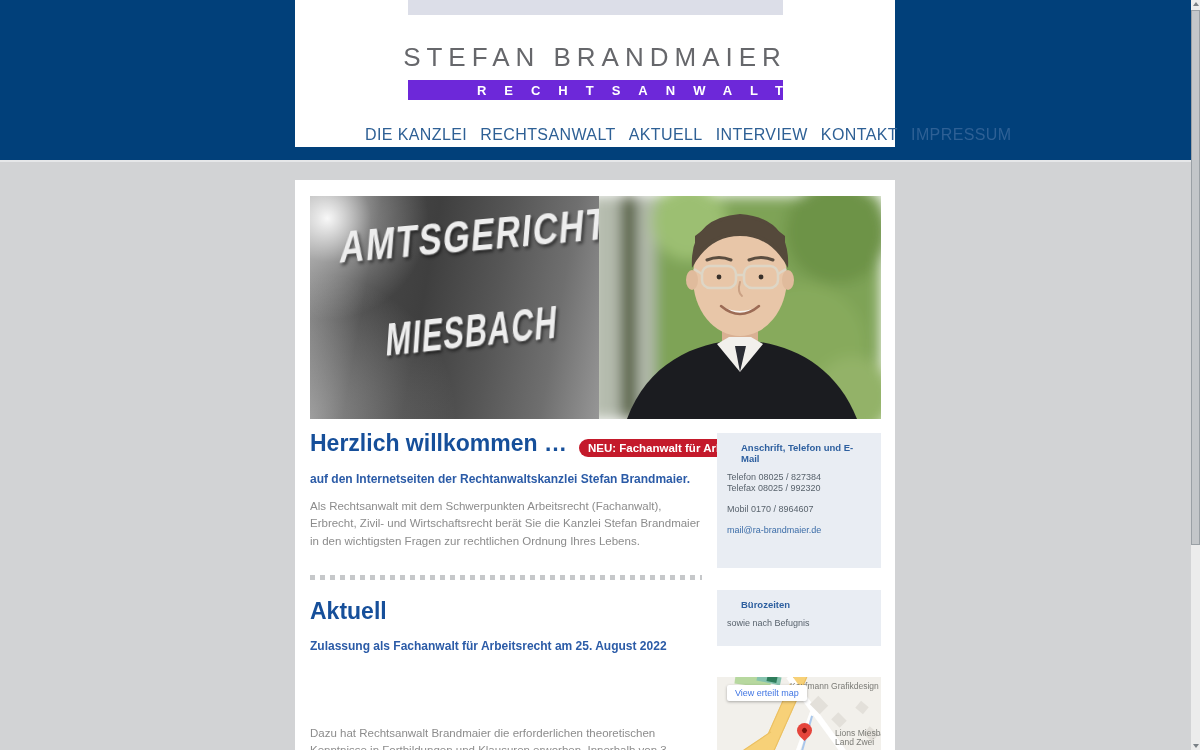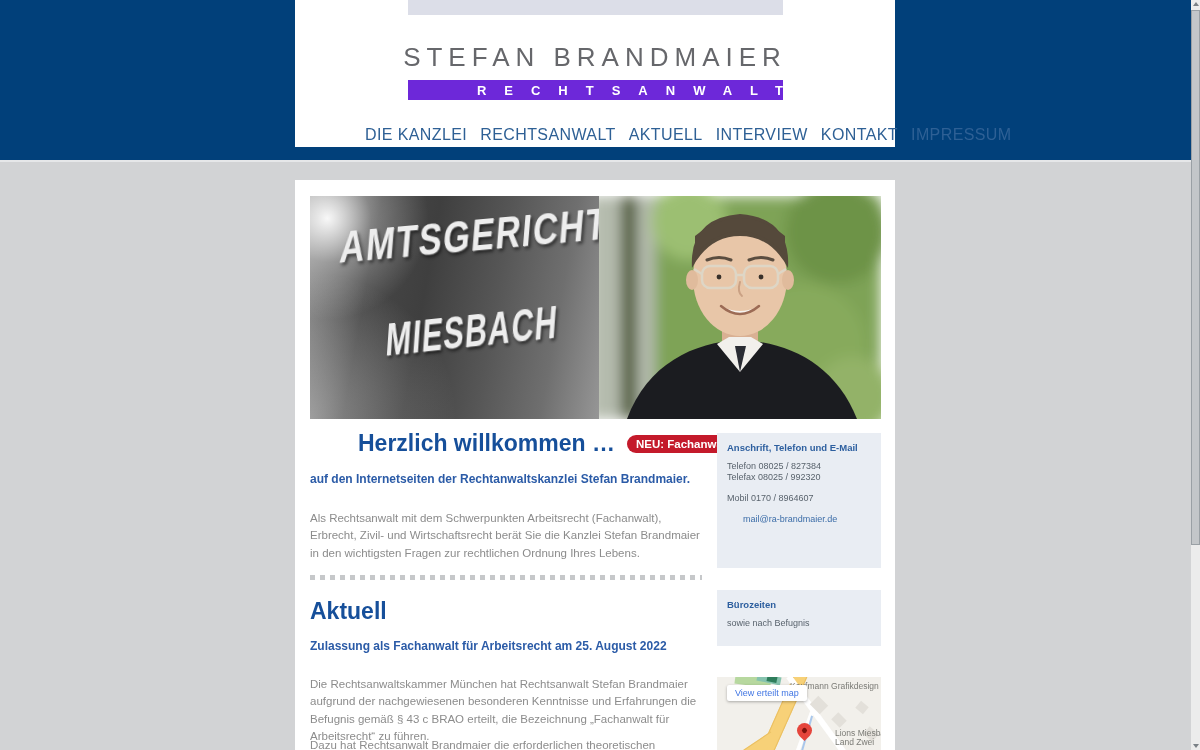--- a/index.html
+++ b/index.html
@@ -30,41 +30,41 @@
       linear-gradient(100deg, #8d8d8d 0%, #474747 22%, #3f3f3f 40%, #565656 62%, #6f6f6f 82%, #969696 100%);
   }
   .sign-line { position:absolute; color:#ededed; font-weight:bold; white-space:nowrap; transform-origin:left center;
     text-shadow:3px 3px 4px rgba(10,10,10,.6), 1px 1px 0 #b5b5b5; filter:blur(.6px); }
   .sign-line1 { left:30px; top:26px; font-size:44px; letter-spacing:2px; transform:scaleX(.78) rotate(-4deg) skewX(-10deg); }
   .sign-line2 { left:76px; top:116px; font-size:46px; letter-spacing:2px; transform:scaleX(.66) rotate(-4deg) skewX(-10deg); }
   .hero-right { position:relative; width:282px; height:223px; }
   .hero-right svg { display:block; }
 
   
-  .welcome-row { position:absolute; left:15px; top:250px; display:flex; align-items:center; gap:12px;margin-left:48px; }
+  .welcome-row { position:absolute; left:15px; top:250px; display:flex; align-items:flex-end; gap:12px; }
   h1.h-blue { color:#164f9a; font-size:23px; font-weight:bold; white-space:nowrap; }
   .badge { background:#c41a2b; color:#ffffff; font-size:11.5px; font-weight:bold; padding:3px 9px; border-radius:9px; white-space:nowrap; }
   .subhead { position:absolute; left:15px; color:#2b5ba7; font-size:12px; font-weight:bold; white-space:nowrap; }
   .subhead1 { top:292px; }
   .subhead2 { top:459px; }
-  .bodytext { position:absolute; left:15px; width:394px; color:#8c8c8c; font-size:11.5px; line-height:1.5;margin-top:12px; }
+  .bodytext { position:absolute; left:15px; width:394px; color:#8c8c8c; font-size:11.5px; line-height:1.5; }
   .body1 { top:318px; }
   .body2 { top:484px; }
   .body3 { top:545px; }
   .dots { position:absolute; left:15px; top:395px; width:392px; height:5px;
     background:repeating-linear-gradient(90deg, #c6c8ca 0 5px, transparent 5px 10px); }
   .aktuell-title { position:absolute; left:15px; top:418px; }
 
   
   .side-box { position:absolute; left:422px; width:164px; background:#e9edf3; padding:9px 10px; }
   .box-contact { top:253px; height:135px; }
   .box-hours { top:410px; height:56px; }
-  .box-title { color:#2d5f9f; font-size:9.5px; font-weight:bold; margin-bottom:8px; }
+  .box-title { color:#2d5f9f; font-size:9.5px; font-weight:bold; margin-bottom:8px;margin-left:14px; }
   .side-box p { color:#59636d; font-size:9px; line-height:11px; margin-bottom:10px; }
-  .email-link { display:block; color:#3c6da8; font-size:9px; text-decoration:none; cursor:pointer;margin-left:16px; }
+  .email-link { display:block; color:#3c6da8; font-size:9px; text-decoration:none; cursor:pointer; }
 
   
   .map { position:absolute; left:422px; top:497px; width:164px; height:73px; background:#f2f0eb; overflow:hidden; cursor:pointer; }
   .map-patch { position:absolute; }
   .p-green1 { left:18px; top:-2px; width:36px; height:11px; background:#b7d89f; transform:rotate(8deg); }
   .p-teal  { left:40px; top:-2px; width:24px; height:8px; background:#86c3ae; transform:rotate(12deg); }
   .p-dgreen{ left:50px; top:-1px; width:10px; height:6px; background:#2e7d5b; transform:rotate(12deg); }
   .road-yellow { position:absolute; left:58px; top:-14px; width:13px; height:112px; background:#f7d178; border-left:1px solid #eabf62; border-right:1px solid #eabf62; transform:rotate(24deg); }
   .road-yellow2 { position:absolute; left:22px; top:44px; width:12px; height:70px; background:#f7d178; border-left:1px solid #eabf62; transform:rotate(56deg); }
   .road-white1 { position:absolute; left:104px; top:-12px; width:6px; height:120px; background:#ffffff; transform:rotate(-36deg); }
@@ -171,21 +171,20 @@
       <h1 class="h-blue">Herzlich willkommen …</h1>
       <span class="badge">NEU: Fachanwalt für Arbeitsrecht</span>
     </div>
     <p class="subhead subhead1">auf den Internetseiten der Rechtanwaltskanzlei Stefan Brandmaier.</p>
     <p class="bodytext body1">Als Rechtsanwalt mit dem Schwerpunkten Arbeitsrecht (Fachanwalt), Erbrecht, Zivil- und Wirtschaftsrecht berät Sie die Kanzlei Stefan Brandmaier in den wichtigsten Fragen zur rechtlichen Ordnung Ihres Lebens.</p>
 
     <div class="dots"></div>
 
     <h1 class="h-blue aktuell-title">Aktuell</h1>
     <p class="subhead subhead2">Zulassung als Fachanwalt für Arbeitsrecht am 25. August 2022</p>
-    <p class="bodytext body2">Die Rechtsanwaltskammer München hat Rechtsanwalt Stefan Brandmaier aufgrund der nachgewiesenen besonderen Kenntnisse und Erfahrungen die Befugnis gemäß § 43 c BRAO erteilt, die Bezeichnung „Fachanwalt für Arbeitsrecht“ zu führen.</p>
     <p class="bodytext body3">Dazu hat Rechtsanwalt Brandmaier die erforderlichen theoretischen Kenntnisse in Fortbildungen und Klausuren erworben. Innerhalb von 3 Jahren hat er die praktischen</p>
 
     <div class="side-box box-contact">
       <div class="box-title">Anschrift, Telefon und E-Mail</div>
       <p>
         <span>Telefon 08025 / 827384</span><br>
         <span>Telefax 08025 / 992320</span>
       </p>
       <p>Mobil 0170 / 8964607</p>
       <a class="email-link">mail@ra-brandmaier.de</a>

